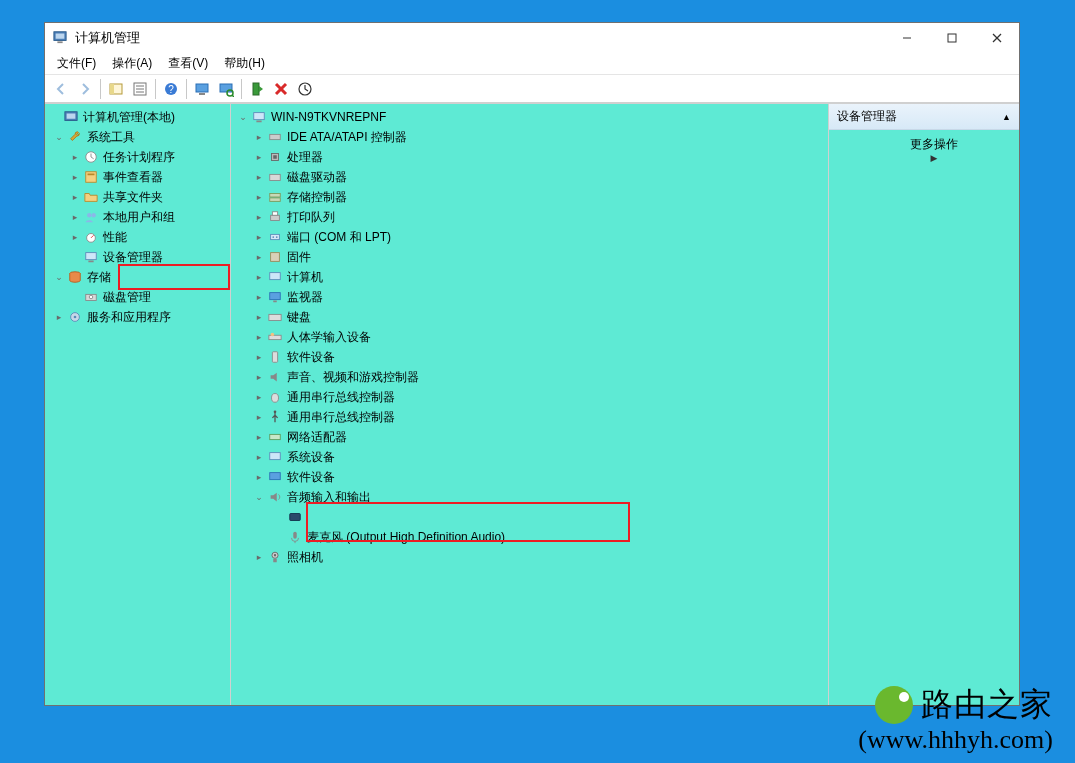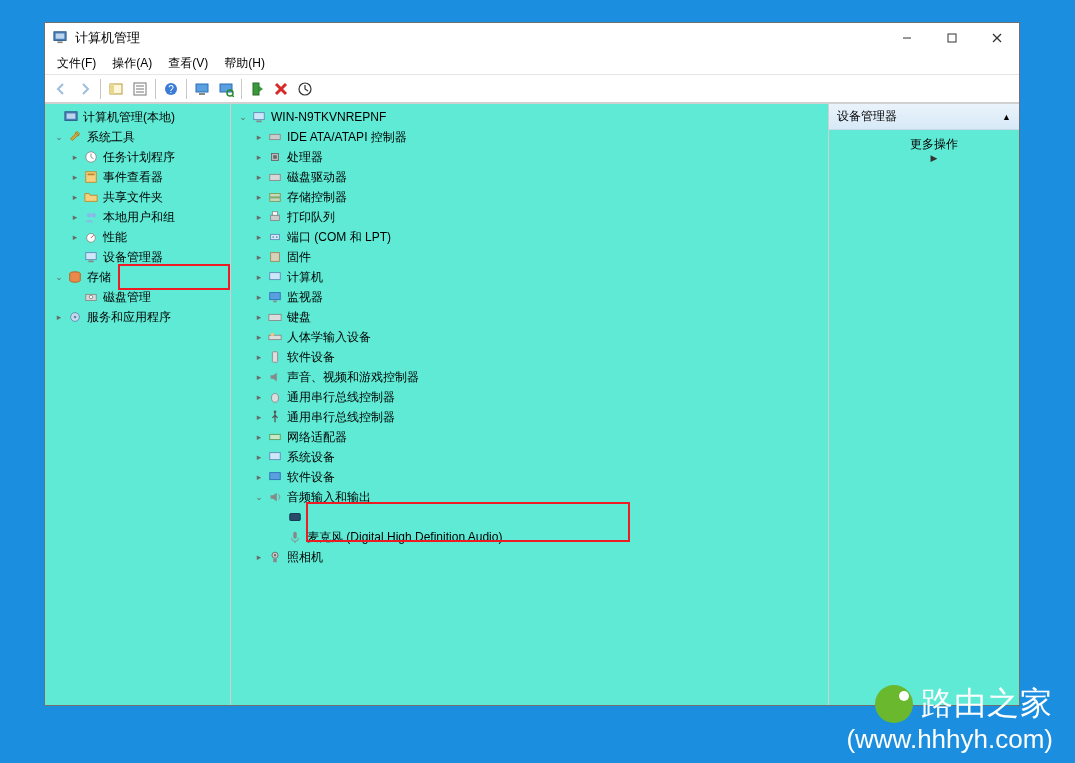--- a/index.html
+++ b/index.html
@@ -142,23 +142,23 @@
   position: absolute;
   pointer-events: none;
 }
 .hl1 { left: 118px; top: 264px; width: 112px; height: 26px; }
 .hl2 { left: 306px; top: 502px; width: 324px; height: 40px; }
 
 .watermark {
   position: absolute;
   right: 22px;
   bottom: 8px;
-  font-family: Liberation Sans, sans-serif;
+  font-family: Liberation Serif, serif;
   text-align: right;
-  color: #ffffff;
+  color: #000000;
   pointer-events: none;
 }
 .watermark .line1 { font-size: 32px; font-weight: 500; letter-spacing: 1px; display:flex; align-items:center; justify-content:flex-end; gap:8px;}
 .watermark .line2 { font-size: 26px; font-weight: 400; margin-top: -2px;}
 .wm-icon {
   width: 38px; height: 38px;
   border-radius: 50%;
   background: #6ab82e;
   display: inline-flex;
   position: relative;
@@ -620,21 +620,21 @@
           </div>
 
         <div class="tree-item" style="padding-left:40px">
             <span class="expander empty">▸</span>
             <span class="node-icon">
               <svg class="ico" viewBox="0 0 16 16">
                 <rect x="6" y="2" width="4" height="8" rx="2" fill="#888"></rect>
                 <path d="M4 9a4 4 0 008 0M8 13v2" stroke="#888" fill="none"></path>
               </svg>
             </span>
-            <span class="tree-label">麦克风 (Digital High Definition Audio)</span>
+            <span class="tree-label">麦克风 (Output High Definition Audio)</span>
           </div>
 
         <div class="tree-item" style="padding-left:20px">
             <span class="expander">▸</span>
             <span class="node-icon">
               <svg class="ico" viewBox="0 0 16 16">
                 <circle cx="8" cy="6" r="3.5" fill="#ccc" stroke="#666"></circle>
                 <circle cx="8" cy="6" r="1.3" fill="#666"></circle>
                 <rect x="6" y="10" width="4" height="4" fill="#888"></rect>
               </svg>

